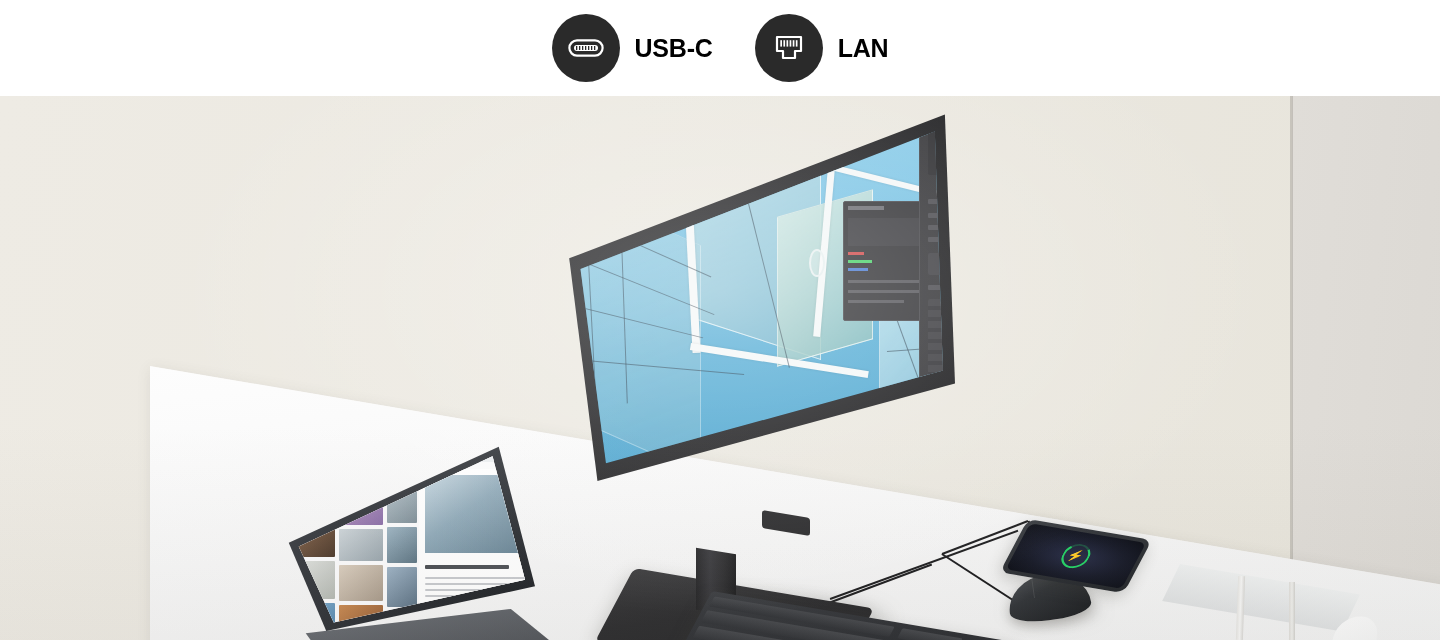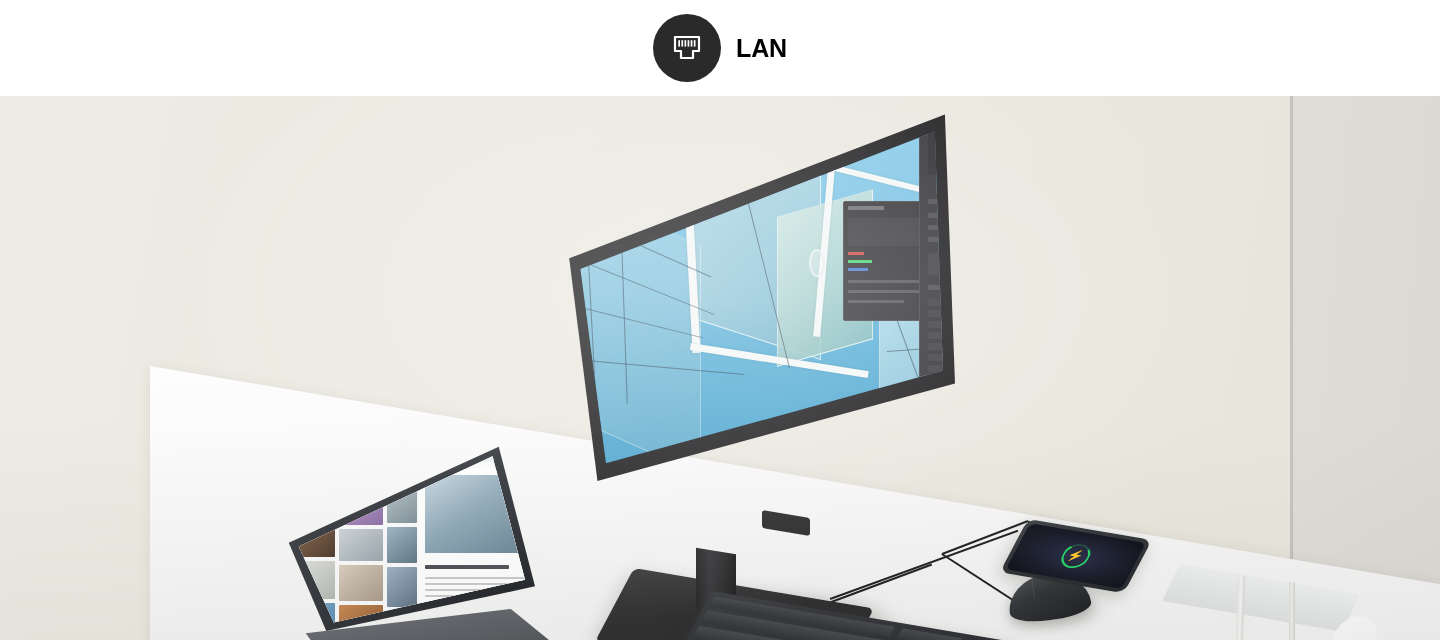--- a/index.html
+++ b/index.html
@@ -286,20 +286,38 @@
   
   .soft-shadow { position: absolute; border-radius: 50%; filter: blur(9px); }
 </style>
 </head>
 <body>
 
 <div id="page">
 
   <div id="port-bar">
 
+    <div class="port-item">
+      <span class="port-circle">
+        <svg width="36" height="18" viewBox="0 0 36 18" aria-hidden="true">
+          <rect x="1.4" y="1.4" width="33.2" height="15.2" rx="7.6" fill="none" stroke="#ffffff" stroke-width="2.2"></rect>
+          <rect x="6" y="6" width="24" height="6" rx="3" fill="#ffffff"></rect>
+          <g fill="#2a2a2a">
+            <rect x="8" y="7" width="1.3" height="4"></rect>
+            <rect x="11" y="7" width="1.3" height="4"></rect>
+            <rect x="14" y="7" width="1.3" height="4"></rect>
+            <rect x="17" y="7" width="1.3" height="4"></rect>
+            <rect x="20" y="7" width="1.3" height="4"></rect>
+            <rect x="23" y="7" width="1.3" height="4"></rect>
+            <rect x="26" y="7" width="1.3" height="4"></rect>
+          </g>
+        </svg>
+      </span>
+      <span class="port-label">USB-C</span>
+    </div>
 
     <div class="port-item">
       <span class="port-circle">
         <svg width="30" height="28" viewBox="0 0 30 28" aria-hidden="true">
           <path d="M3 3 H27 V17 H21 V24 H9 V17 H3 Z" fill="none" stroke="#ffffff" stroke-width="2.2" stroke-linejoin="round"></path>
           <g fill="#ffffff">
             <rect x="6.3" y="6.2" width="1.7" height="6.4"></rect>
             <rect x="9.4" y="6.2" width="1.7" height="6.4"></rect>
             <rect x="12.5" y="6.2" width="1.7" height="6.4"></rect>
             <rect x="15.6" y="6.2" width="1.7" height="6.4"></rect>

